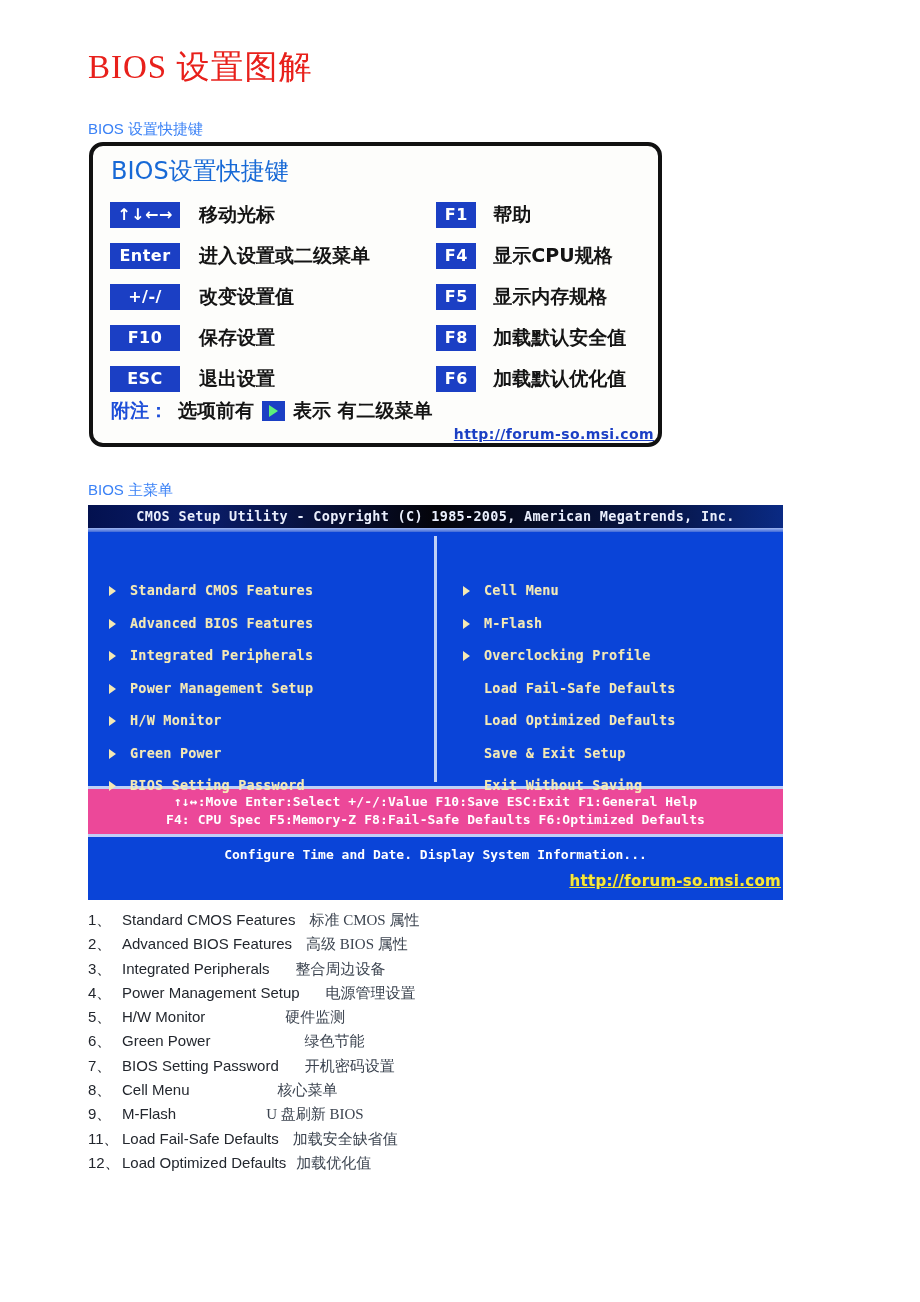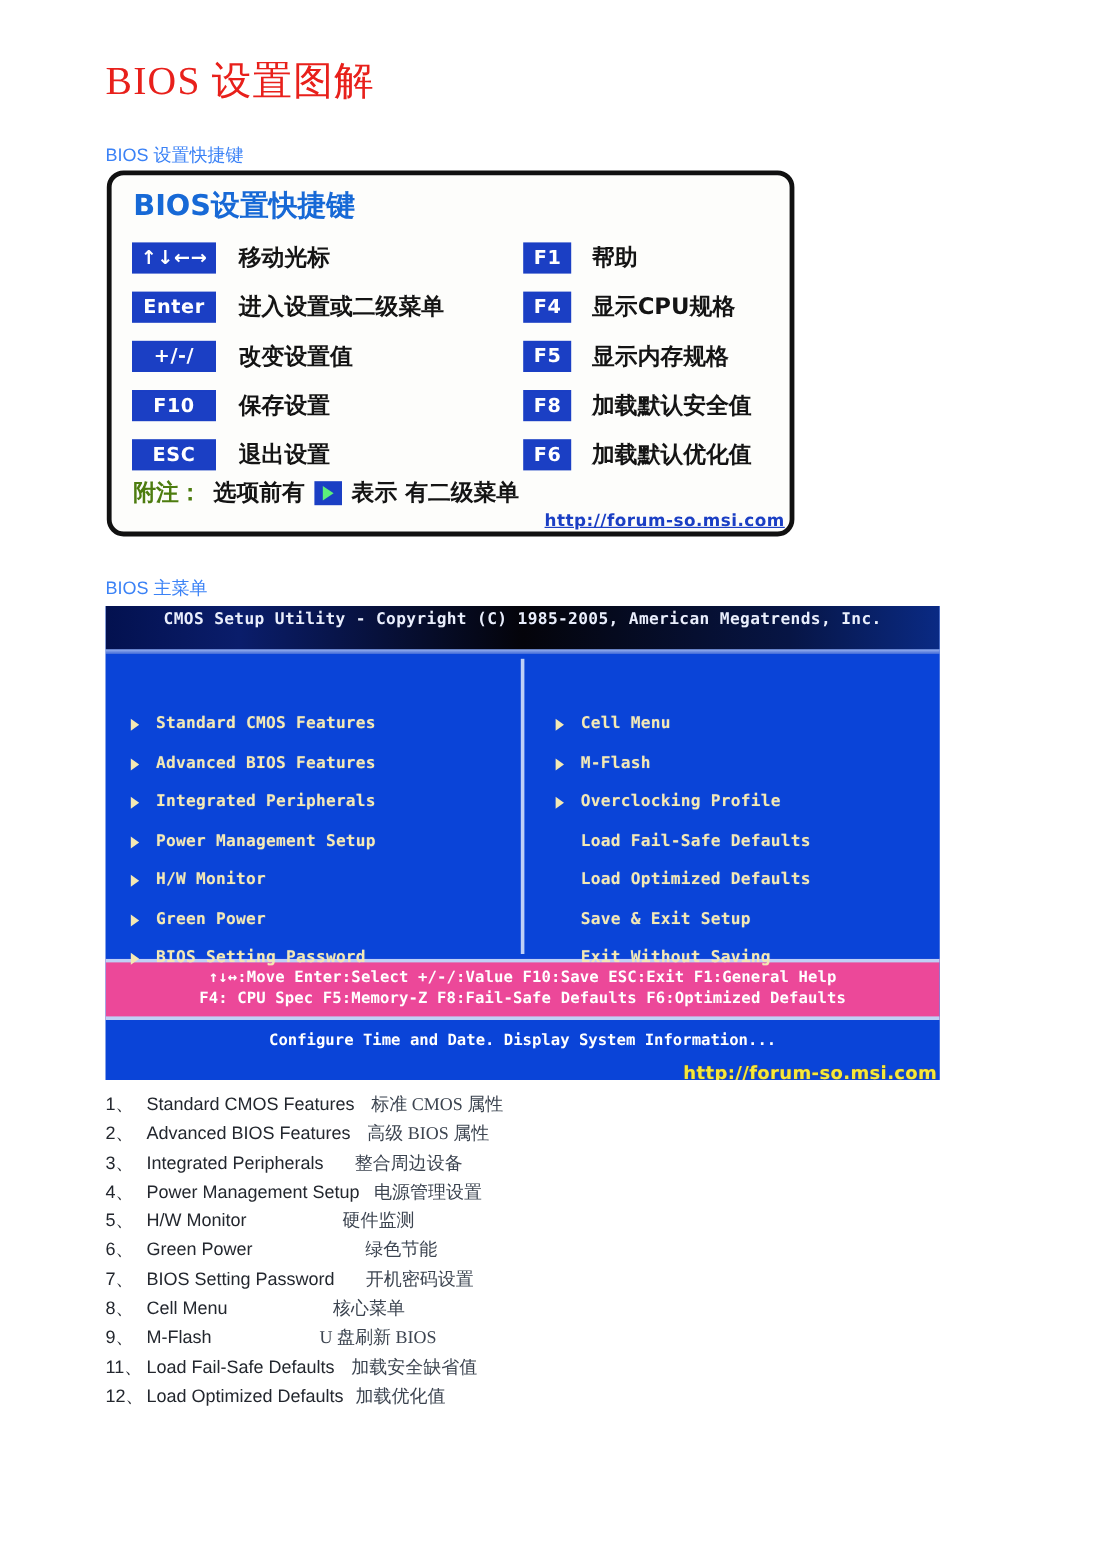--- a/index.html
+++ b/index.html
@@ -51,21 +51,21 @@
     box-sizing: border-box;
     overflow: hidden;
   }
   .shortcut-inner {
     position: absolute;
     inset: 0;
     padding: 8px 10px 0 18px;
   }
   .sc-title {
     font-family: "DejaVu Sans", sans-serif;
-    font-weight: bold;
+    font-weight: normal;
     font-size: 24px;
     color: #1769d6;
     letter-spacing: 0px;
     line-height: 34px;
     white-space: nowrap;
   }
   .sc-columns {
     position: absolute;
     left: 18px;
     top: 48px;
@@ -107,21 +107,21 @@
     position: absolute;
     left: 18px;
     top: 252px;
     display: flex;
     align-items: center;
     font-family: "DejaVu Sans", sans-serif;
     font-weight: bold;
     font-size: 19px;
     white-space: nowrap;
   }
-  .sc-note-label { color: #4d7c0f; margin-right: 10px; }
+  .sc-note-label { color: #1d4ed8; margin-right: 10px; }
   .sc-note-a { color: #141414; }
   .sc-note-b { color: #141414; margin-left: 8px; }
   .play-badge {
     display: inline-block;
     width: 23px;
     height: 20px;
     background: #1b3fc4;
     position: relative;
     margin-left: 8px;
     flex: none;
@@ -153,21 +153,21 @@
     left: 88px;
     top: 505px;
     width: 695px;
     height: 395px;
     background: #0a44d8;
     overflow: hidden;
     font-family: "DejaVu Sans Mono", monospace;
   }
   .bios-titlebar {
     position: relative;
-    height: 36px;
+    height: 23px;
     background: linear-gradient(90deg,#03114f 0%, #0a1d6b 16%, #04040a 50%, #071545 82%, #0a2a84 100%);
     color: #e9eefc;
     font-size: 13.5px;
     font-weight: bold;
     line-height: 22px;
     text-align: center;
     letter-spacing: 0.3px;
     white-space: nowrap;
   }
   .bios-sep {
@@ -454,21 +454,21 @@
     <span class="gl-cn" style="margin-left:14px">高级 BIOS 属性</span>
   </div>
   <div class="gl-row">
     <span class="gl-num">3、</span>
     <span class="gl-en">Integrated Peripherals</span>
     <span class="gl-cn" style="margin-left:26px">整合周边设备</span>
   </div>
   <div class="gl-row">
     <span class="gl-num">4、</span>
     <span class="gl-en">Power Management Setup</span>
-    <span class="gl-cn" style="margin-left:12px">电源管理设置</span>
+    <span class="gl-cn" style="margin-left:26px">电源管理设置</span>
   </div>
   <div class="gl-row">
     <span class="gl-num">5、</span>
     <span class="gl-en">H/W Monitor</span>
     <span class="gl-cn" style="margin-left:80px">硬件监测</span>
   </div>
   <div class="gl-row">
     <span class="gl-num">6、</span>
     <span class="gl-en">Green Power</span>
     <span class="gl-cn" style="margin-left:94px">绿色节能</span>

